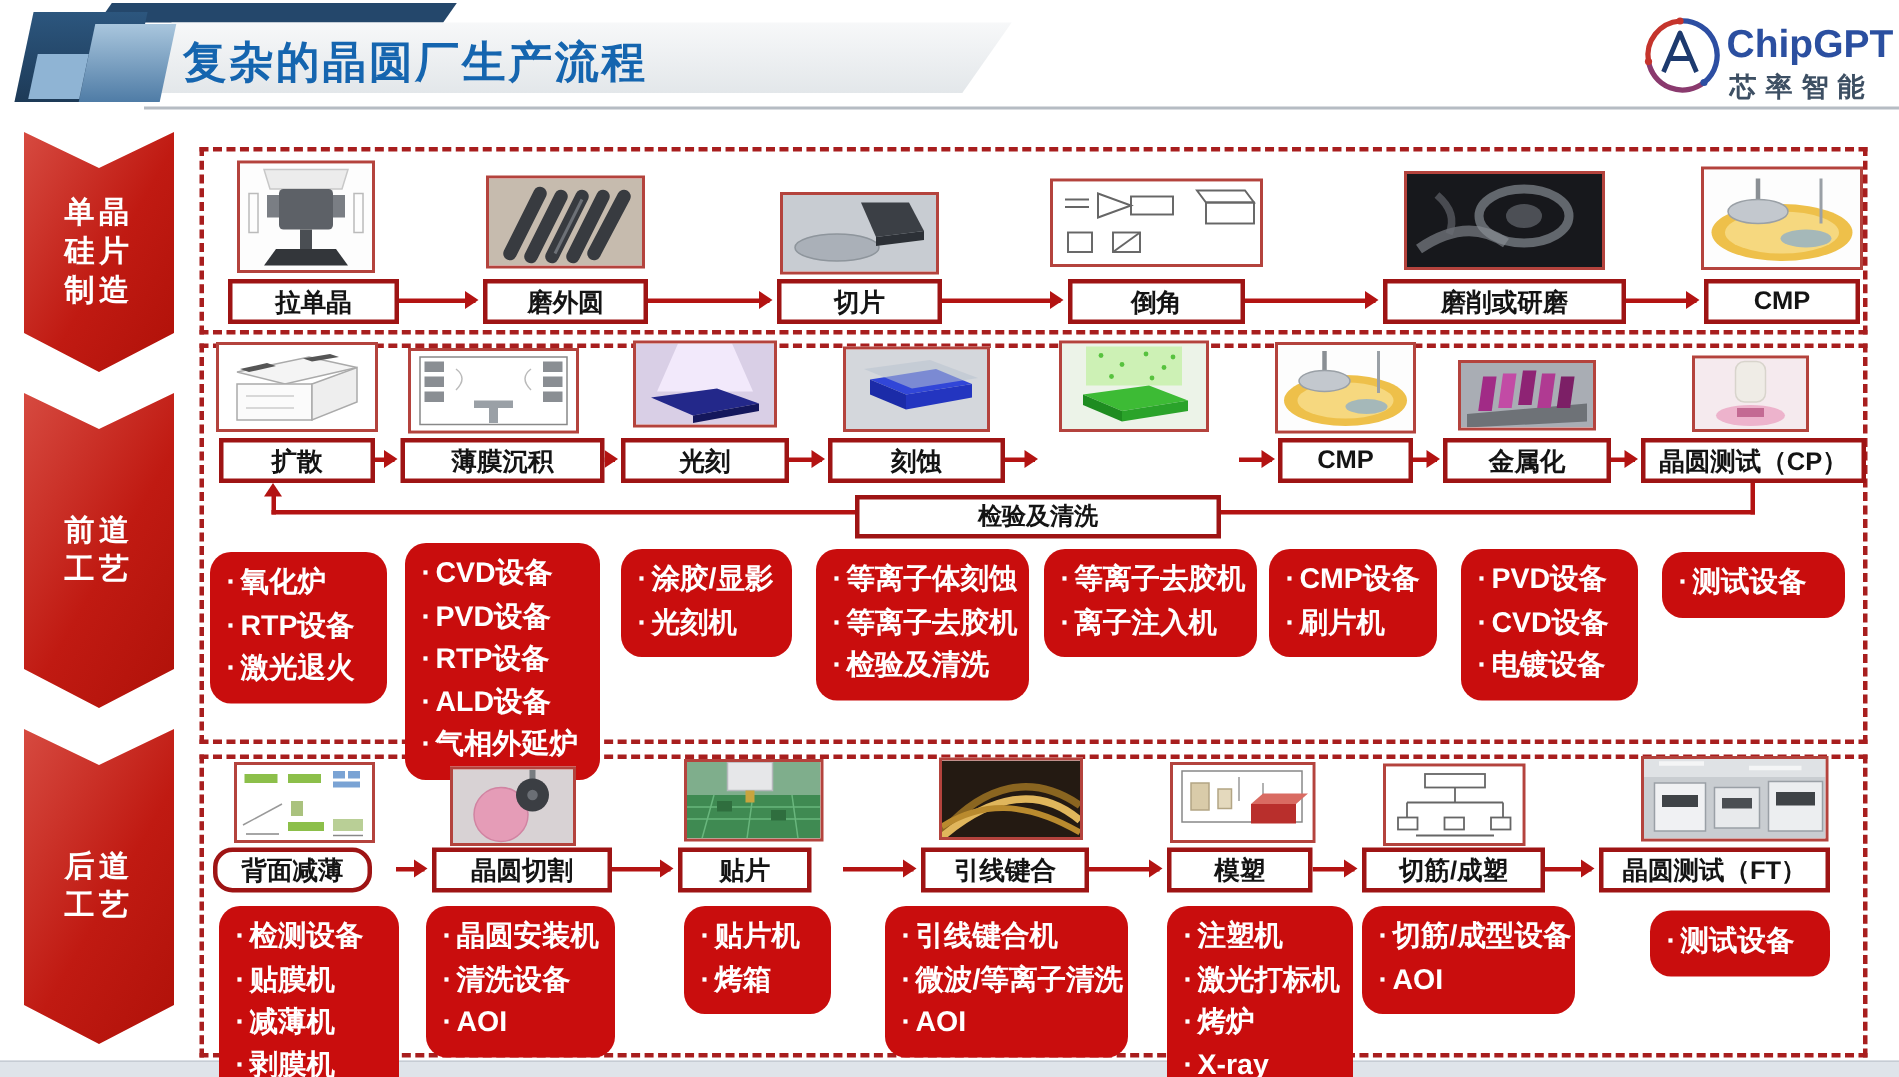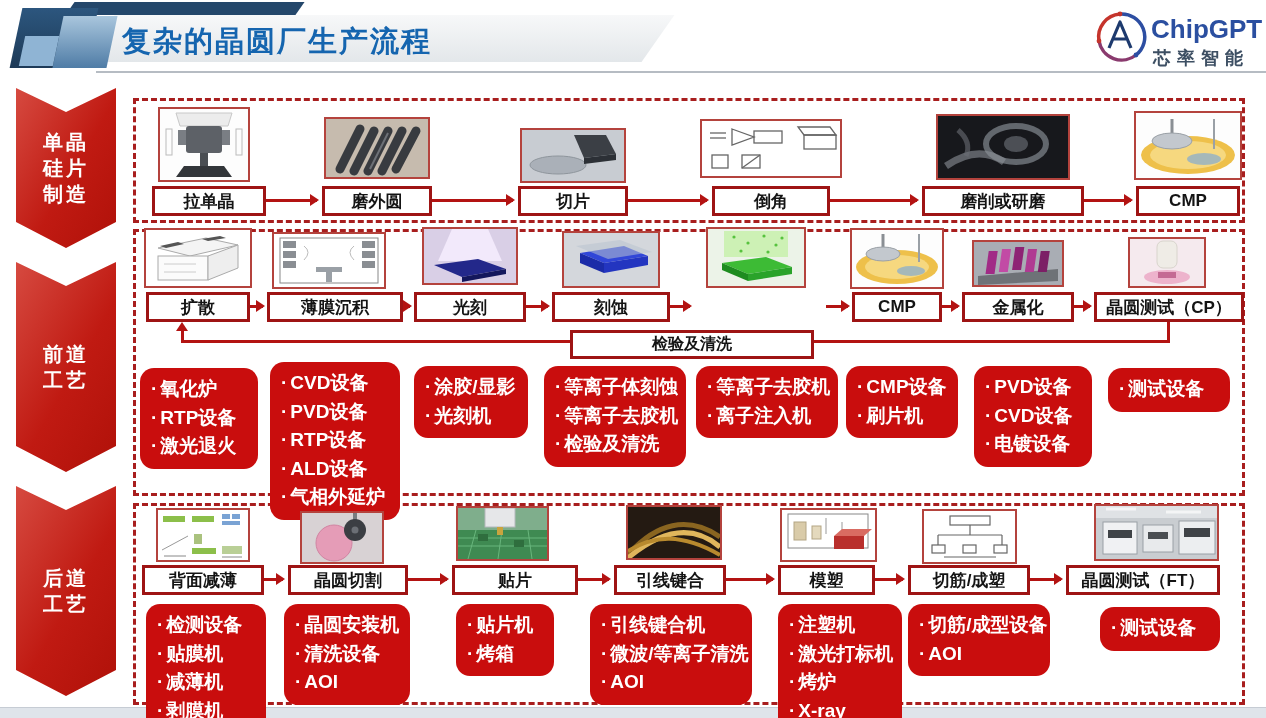--- a/index.html
+++ b/index.html
@@ -422,23 +422,23 @@
         <line x1="70" y1="6" x2="105" y2="6" stroke="#f4f5f6" stroke-width="3"></line>
       <rect x="7" y="16" width="34" height="32" fill="#f0f1f3" stroke="#9aa0a6"></rect>
       <rect x="47" y="19" width="30" height="27" fill="#e8eaec" stroke="#9aa0a6"></rect>
       <rect x="83" y="15" width="36" height="33" fill="#eceef0" stroke="#9aa0a6"></rect>
       <rect x="12" y="24" width="24" height="8" fill="#3f4347"></rect>
         <rect x="52" y="26" width="20" height="7" fill="#4a4e52"></rect>
         <rect x="88" y="22" width="26" height="9" fill="#3f4347"></rect>
     </svg>
   </div>
 
-  <div class="step" style="left:142px;top:565px;width:122px;">背面减薄</div>
+  <div class="step" style="left:142px;top:565px;width:106px;border-radius:13px;">背面减薄</div>
   <div class="step" style="left:288px;top:565px;width:120px;">晶圆切割</div>
-  <div class="step" style="left:452px;top:565px;width:126px;">贴片</div>
+  <div class="step" style="left:452px;top:565px;width:89px;">贴片</div>
   <div class="step" style="left:614px;top:565px;width:112px;">引线键合</div>
   <div class="step" style="left:778px;top:565px;width:97px;">模塑</div>
   <div class="step" style="left:908px;top:565px;width:122px;">切筋/成塑</div>
   <div class="step" style="left:1066px;top:565px;width:154px;">晶圆测试（FT）</div>
   <div class="arr" style="left:264px;top:578px;width:19px;"></div>
   <div class="arr" style="left:408px;top:578px;width:39px;"></div>
   <div class="arr" style="left:562px;top:578px;width:47px;"></div>
   <div class="arr" style="left:726px;top:578px;width:47px;"></div>
   <div class="arr" style="left:875px;top:578px;width:28px;"></div>
   <div class="arr" style="left:1030px;top:578px;width:31px;"></div>

